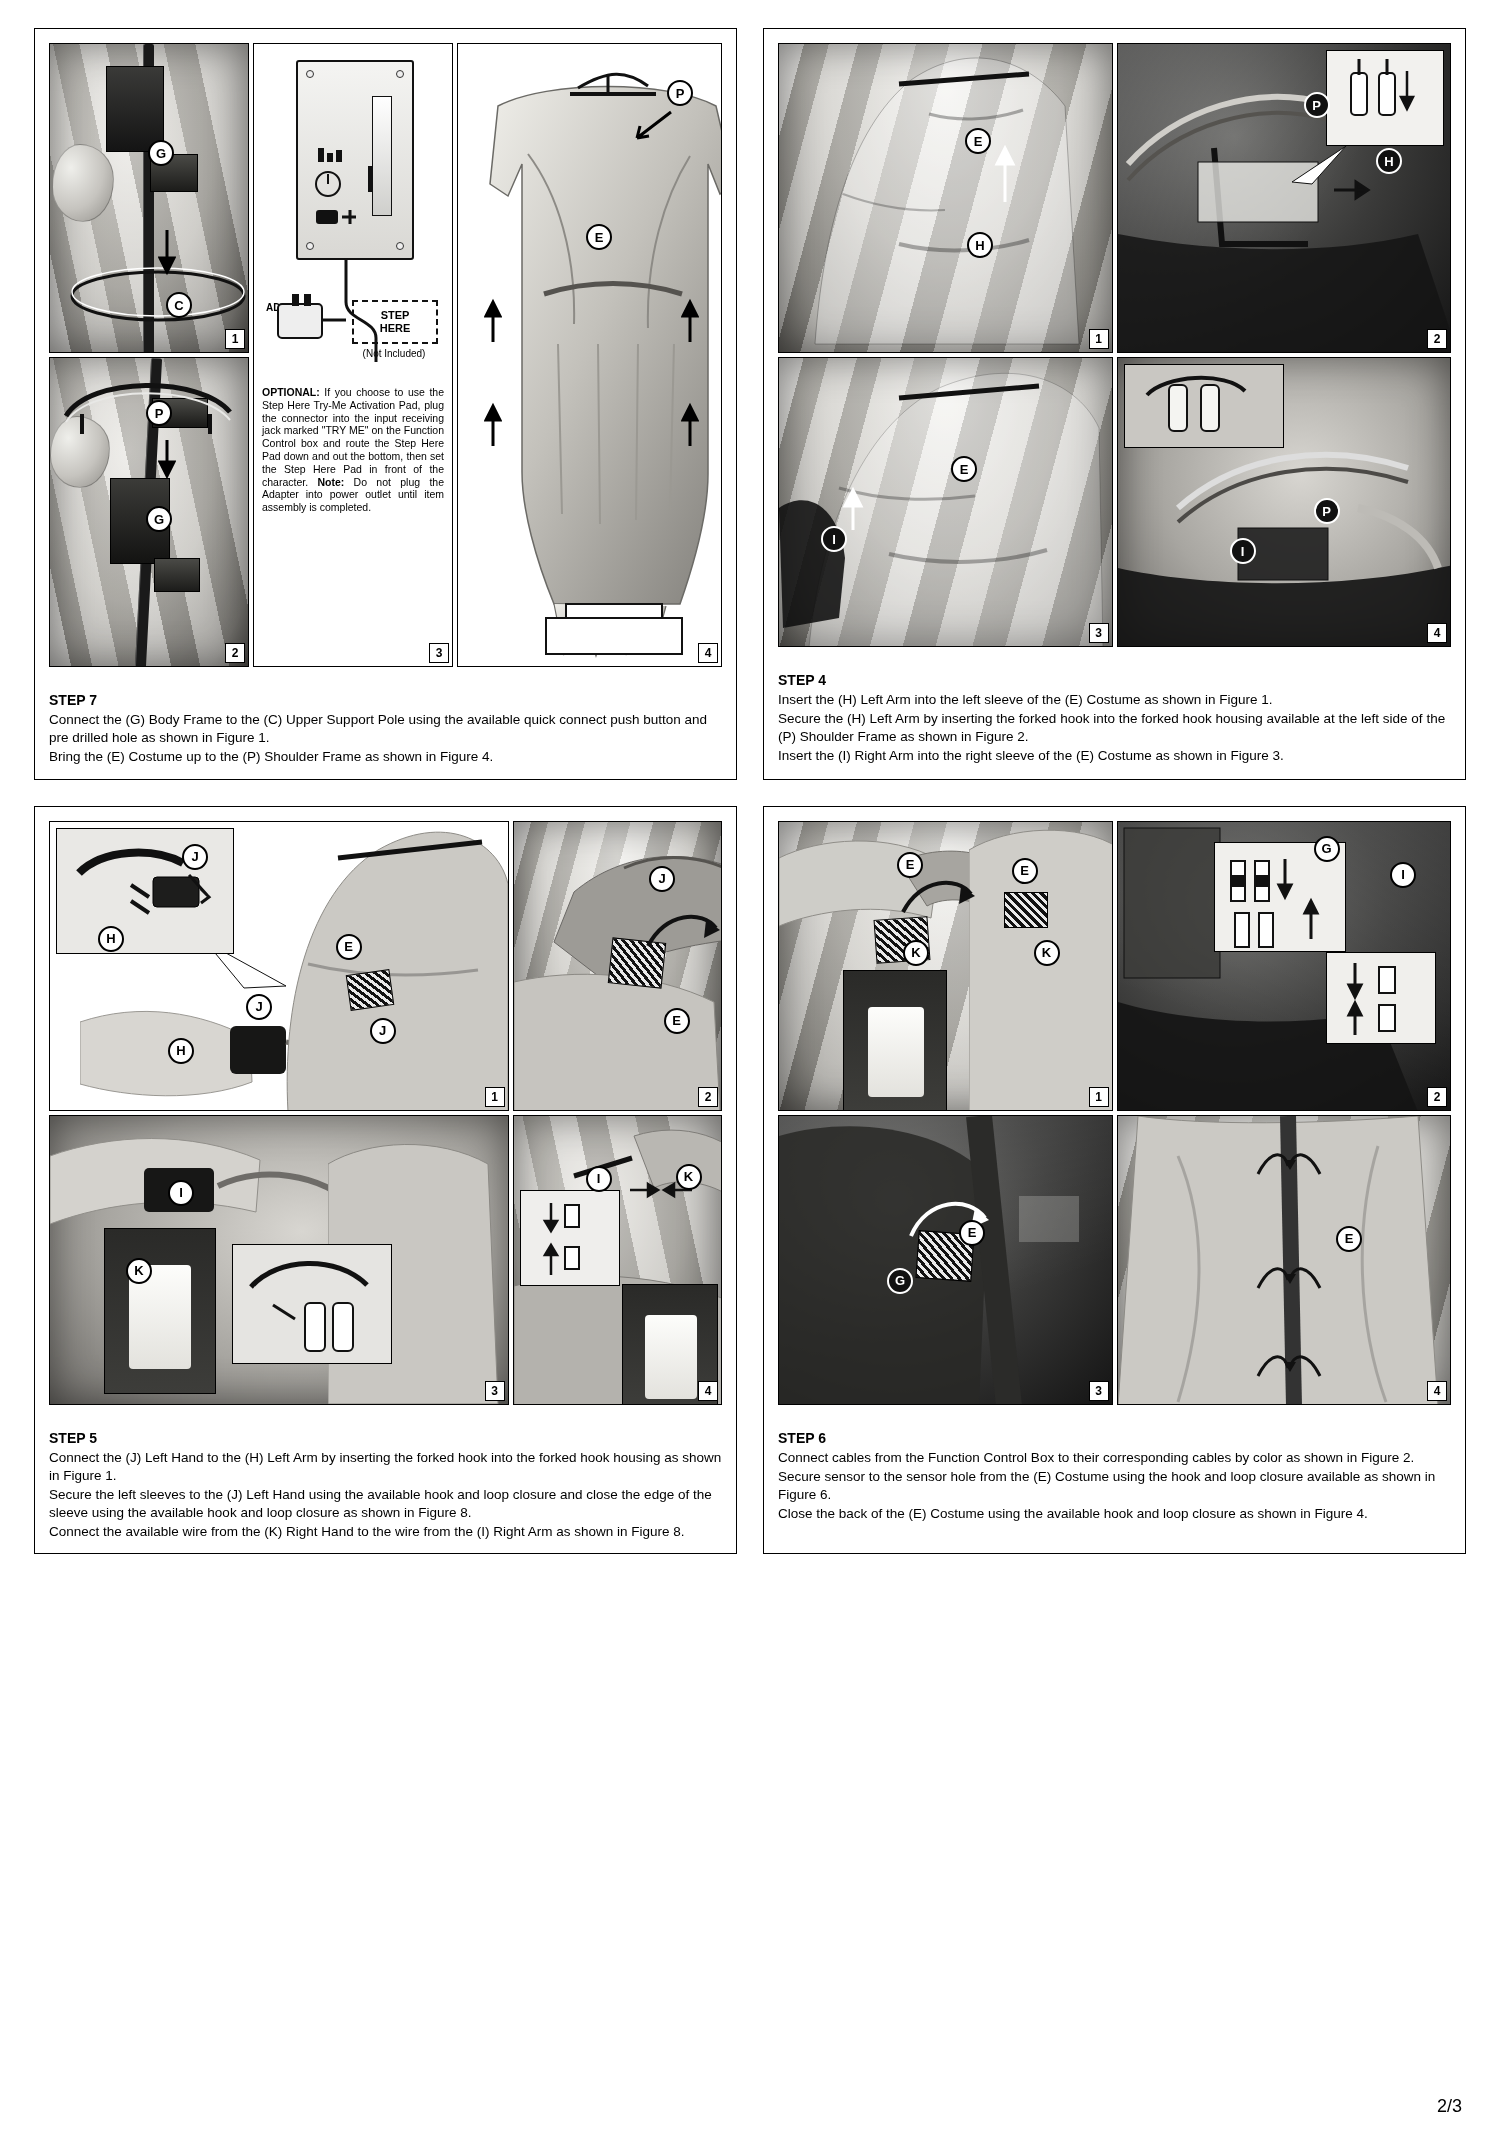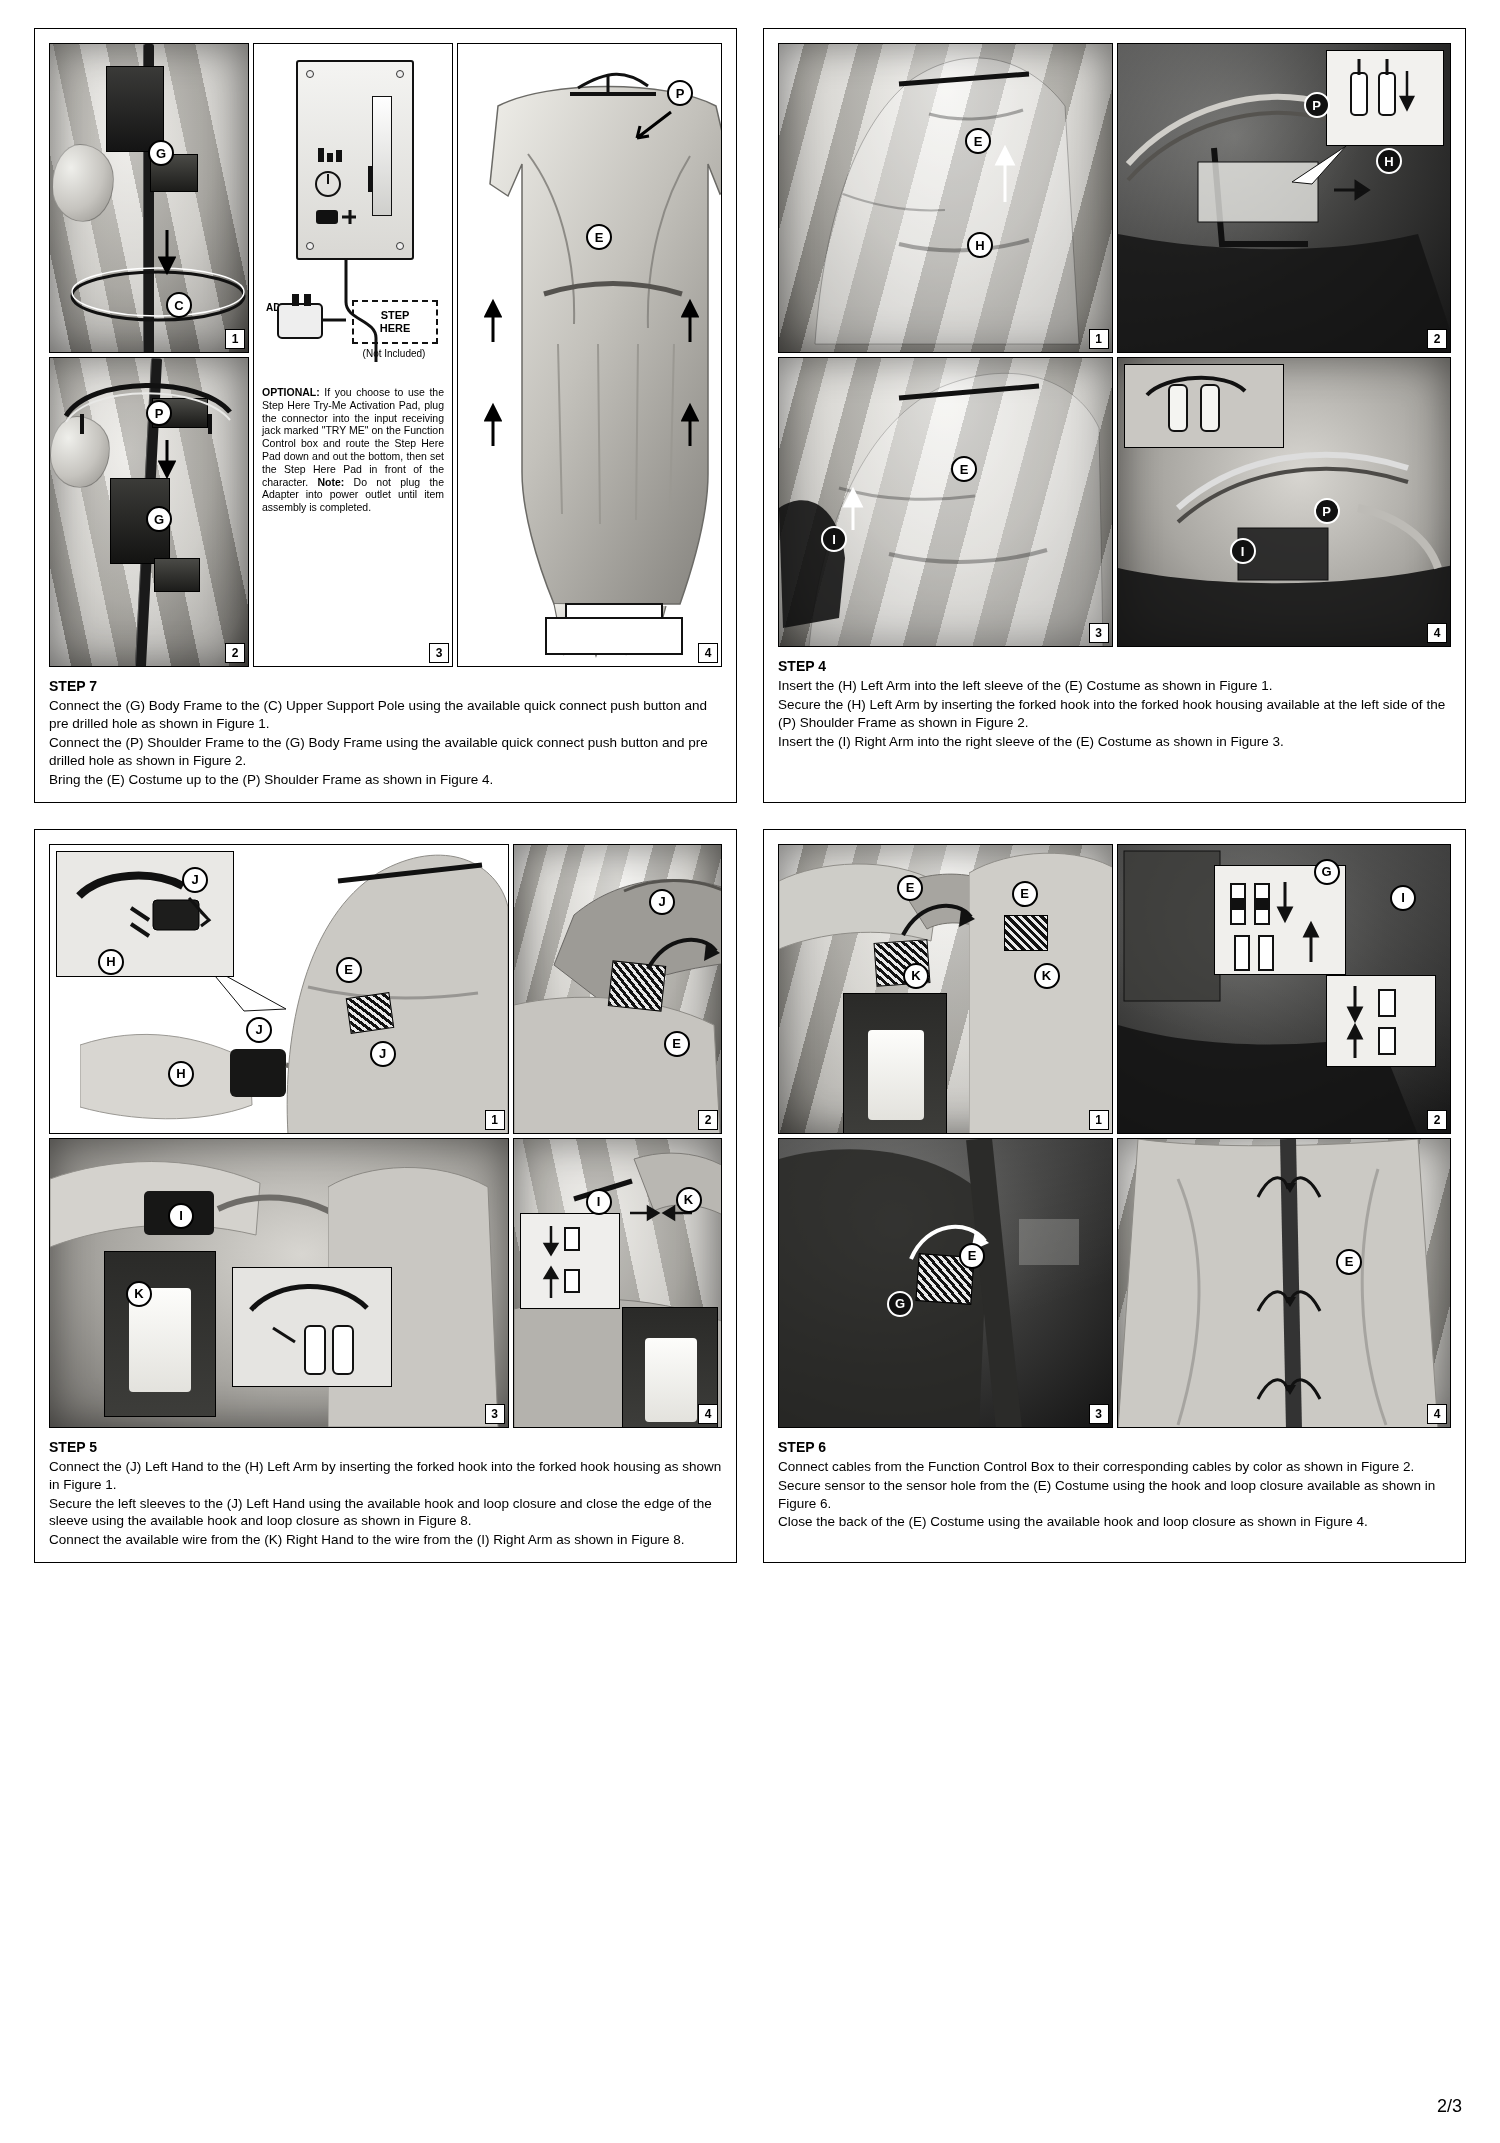--- a/index.html
+++ b/index.html
@@ -51,21 +51,21 @@
     width:26px; height:26px;
     border-radius:50%;
     background:#fff;
     border:2px solid #000;
     color:#000;
     font-size:13px; font-weight:bold;
     display:flex; align-items:center; justify-content:center;
     z-index:5;
   }
   .callout.dark { background:#111; color:#fff; border-color:#fff; }
-  .steptext { margin-top:10px; font-size:13.5px; line-height:1.32; }
+  .steptext { margin-top:24px; font-size:13.5px; line-height:1.32; }
   .steptext .title { font-weight:bold; font-size:14px; margin-bottom:2px; }
   .steptext p { margin:0 0 1px 0; }
   .pagenum {
     position:absolute; right:38px; bottom:26px;
     font-size:18px;
   }
 
   
   .ph { position:absolute; inset:0; }
   .cloth {
@@ -296,21 +296,20 @@
           </svg>
           <div class="callout" style="right:28px; top:36px;">P</div>
           <div class="callout" style="left:128px; top:180px;">E</div>
           <div class="num">4</div>
         </div>
       </div>
 
       <div class="steptext">
         <div class="title">STEP 7</div>
         <p>Connect the (G) Body Frame to the (C) Upper Support Pole using the available quick connect push button and pre drilled hole as shown in Figure 1.</p>
-        <p>Connect the (P) Shoulder Frame to the (G) Body Frame using the available quick connect push button and pre drilled hole as shown in Figure 2.</p>
         <p>Bring the (E) Costume up to the (P) Shoulder Frame as shown in Figure 4.</p>
       </div>
     </div>
 
     <div class="panel">
       <div class="figs s4">
 
         <div class="fig">
           <div class="ph cloth"></div>
           <div class="ph vign"></div>

